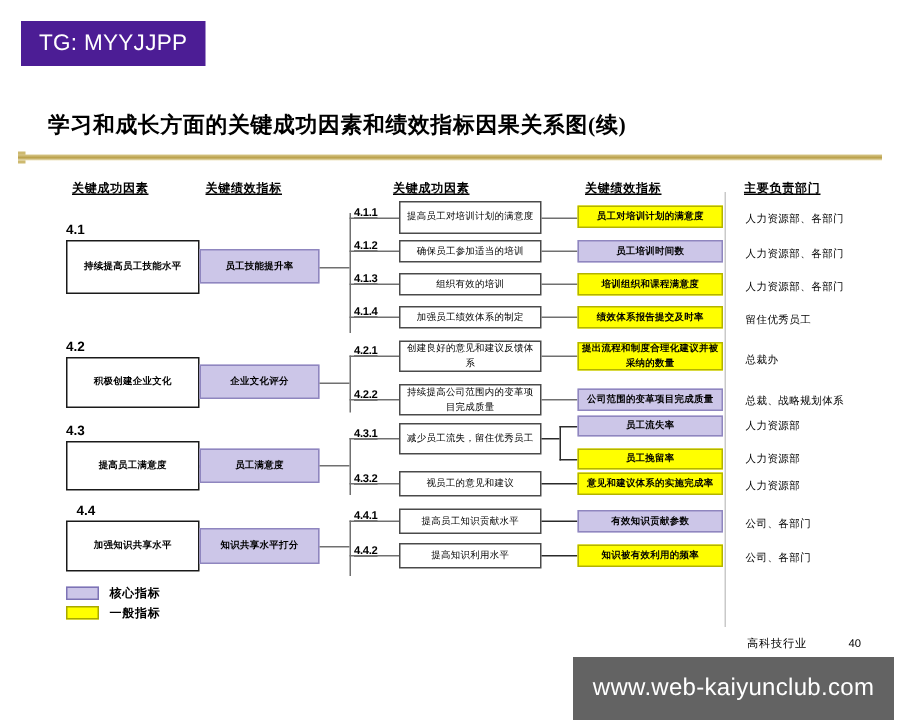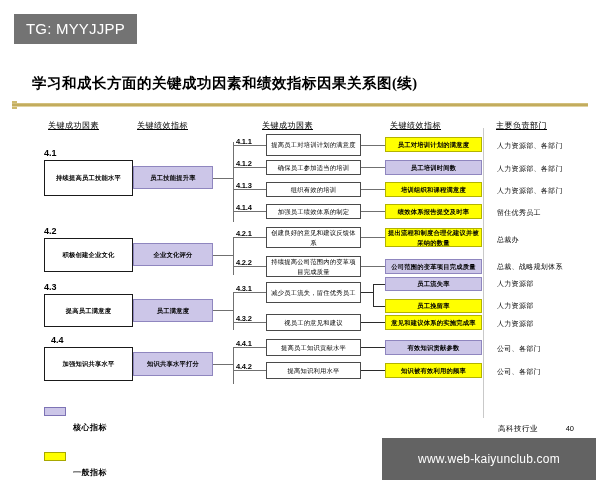--- a/index.html
+++ b/index.html
@@ -14,21 +14,21 @@
     overflow: hidden;
     font-family: "Liberation Serif", "DejaVu Serif", serif;
     color: #000;
   }
 
   
   .tg-badge {
     position: absolute;
     left: 14px;
     top: 14px;
-    background: #737373;
+    background: #4c1d95;
     color: #ffffff;
     font-family: "Liberation Sans", sans-serif;
     font-size: 15px;
     line-height: 1;
     padding: 7px 12px 8px 12px;
     letter-spacing: .2px;
     white-space: nowrap;
   }
 
   
@@ -55,21 +55,21 @@
     top: 101px;
     width: 5px;
     height: 8px;
     background: #cdb96f;
   }
 
   
   .col-head {
     position: absolute;
     font-size: 8px;
-    font-weight: normal;
+    font-weight: bold;
     text-decoration: underline;
     white-space: nowrap;
     letter-spacing: .5px;
   }
 
   
   .dept-divider {
     position: absolute;
     left: 483px;
     top: 128px;
@@ -161,21 +161,21 @@
     margin-bottom: 2px;
   }
   .legend-swatch {
     width: 22px;
     height: 9px;
     box-sizing: border-box;
     margin-right: 7px;
   }
   .legend-swatch.core { background: #ccc6e8; border: 1px solid #7d73b5; }
   .legend-swatch.gen  { background: #ffff00; border: 1px solid #a8a800; }
-  .legend-label { font-size: 8px; font-weight: bold; letter-spacing: .5px; margin-top: 32px; }
+  .legend-label { font-size: 8px; font-weight: bold; letter-spacing: .5px; }
 
   
   .footer-industry {
     position: absolute;
     right: 62px;
     top: 424px;
     font-size: 7.5px;
     letter-spacing: .5px;
   }
   .footer-page {
@@ -189,21 +189,21 @@
   
   .watermark {
     position: absolute;
     left: 382px;
     top: 438px;
     width: 214px;
     height: 42px;
     background: #636363;
     color: #ffffff;
     font-family: "Liberation Sans", sans-serif;
-    font-size: 12px;
+    font-size: 16px;
     display: flex;
     align-items: center;
     justify-content: center;
     letter-spacing: .2px;
   }
 </style>
 </head>
 <body>
 
 <div class="tg-badge">TG: MYYJJPP</div>

